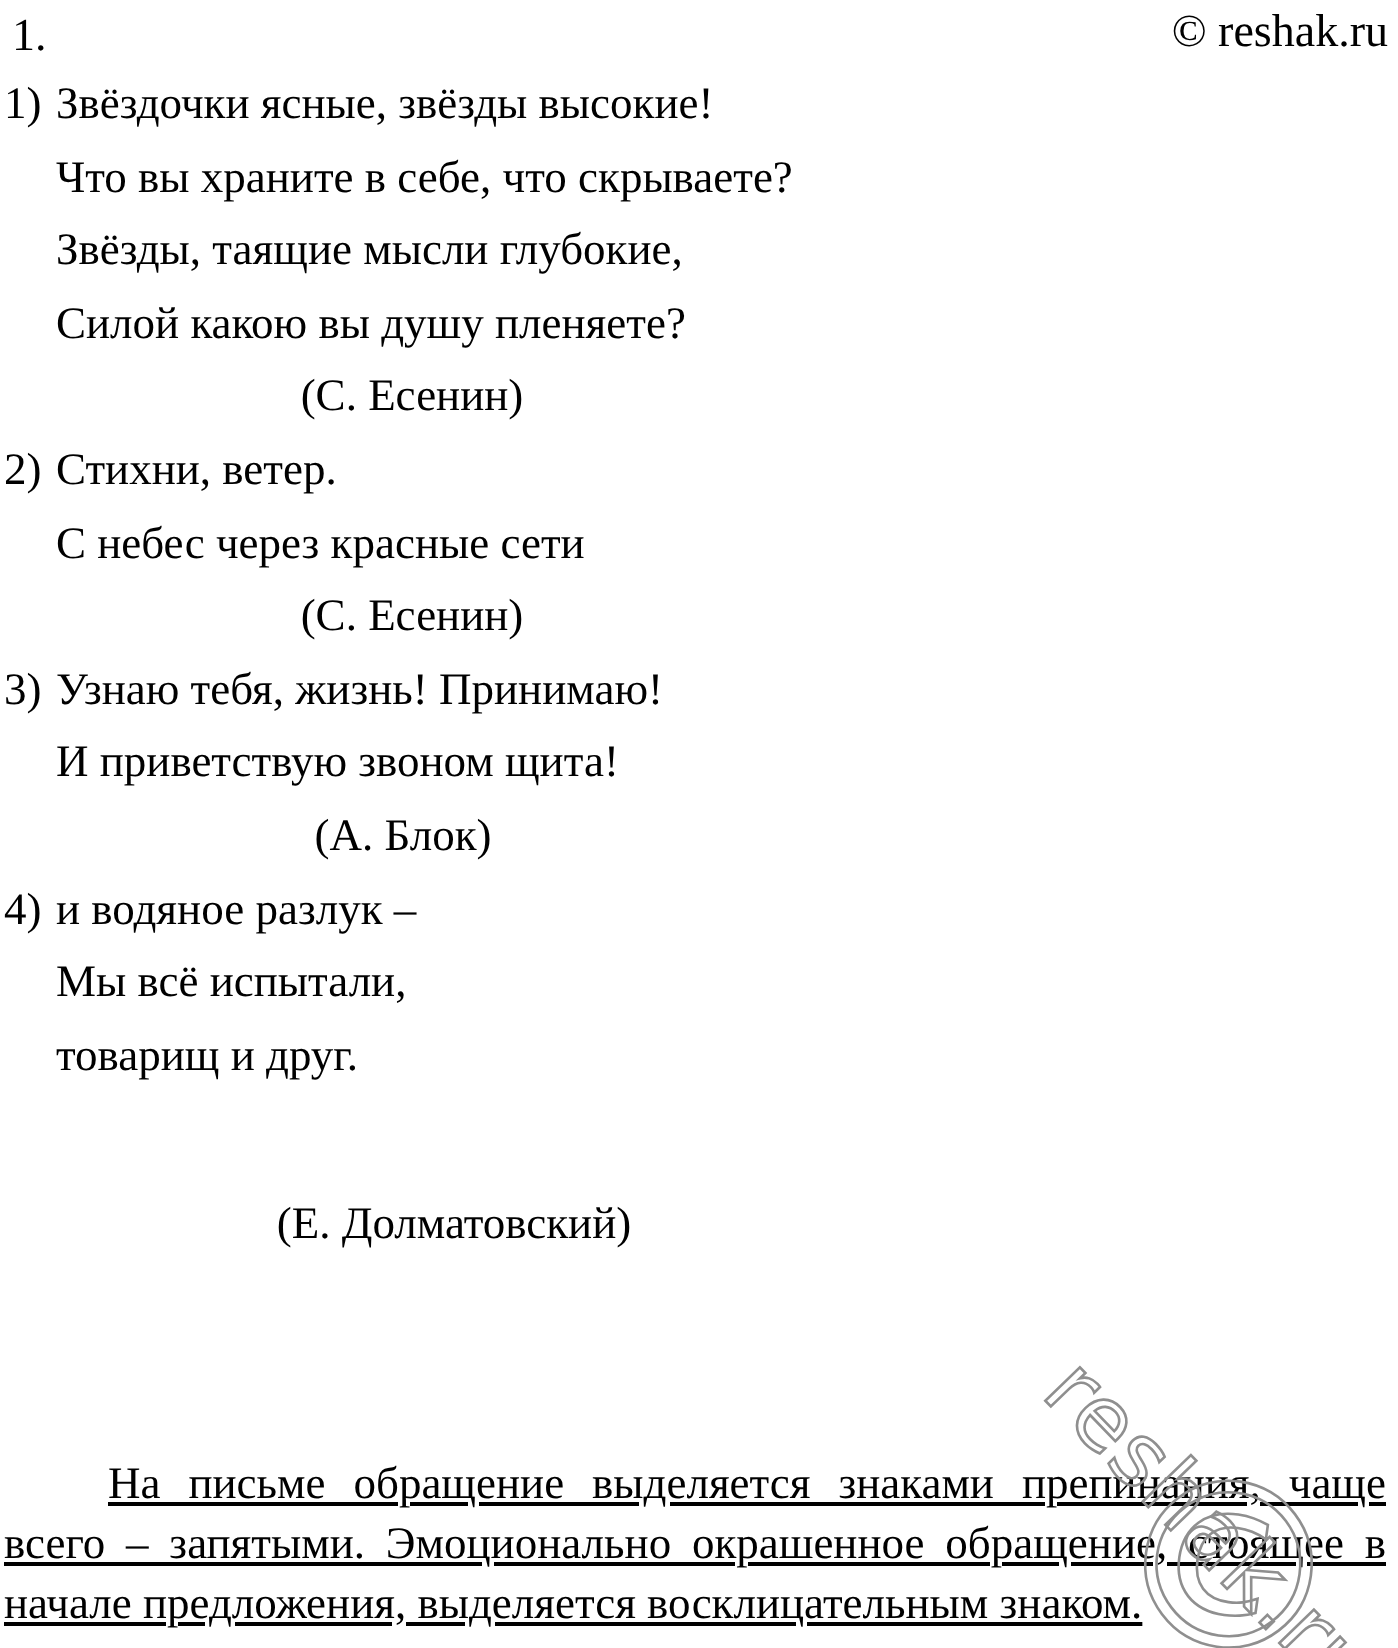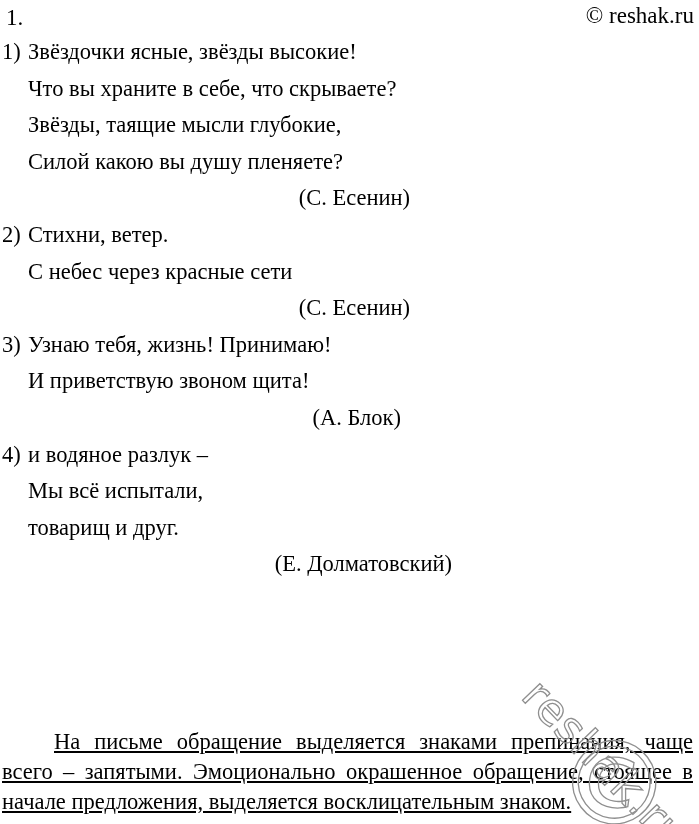--- a/index.html
+++ b/index.html
@@ -17,25 +17,25 @@
   .copyright{
     position:absolute;top:3px;right:5px;
     font-size:23px;line-height:26px;text-align:center;
   }
   .content{
     position:absolute;top:34px;left:2px;width:480px;
     font-size:22.5px;line-height:36.6px;
   }
   .vline{position:relative;padding-left:26px;white-space:nowrap;}
   .marker{position:absolute;left:0;top:0;}
-  .attribution{text-align:right;}
+  .attribution{text-align:center;}
   .att-0{width:408px;}
   .att-1{width:408px;}
   .att-2{width:399px;}
-  .att-3{width:450px;}
+  .att-3{width:450px;margin-top:48px;}
   .paragraph{
     position:absolute;top:727px;left:0;
     width:699px;box-sizing:border-box;
     padding:0 6px 0 2px;margin:0;
     font-size:22.5px;line-height:29.8px;
     text-align:justify;text-indent:52px;text-decoration:underline;
   }
   .watermark{
     position:absolute;left:498px;top:660px;
     width:201px;height:164px;

